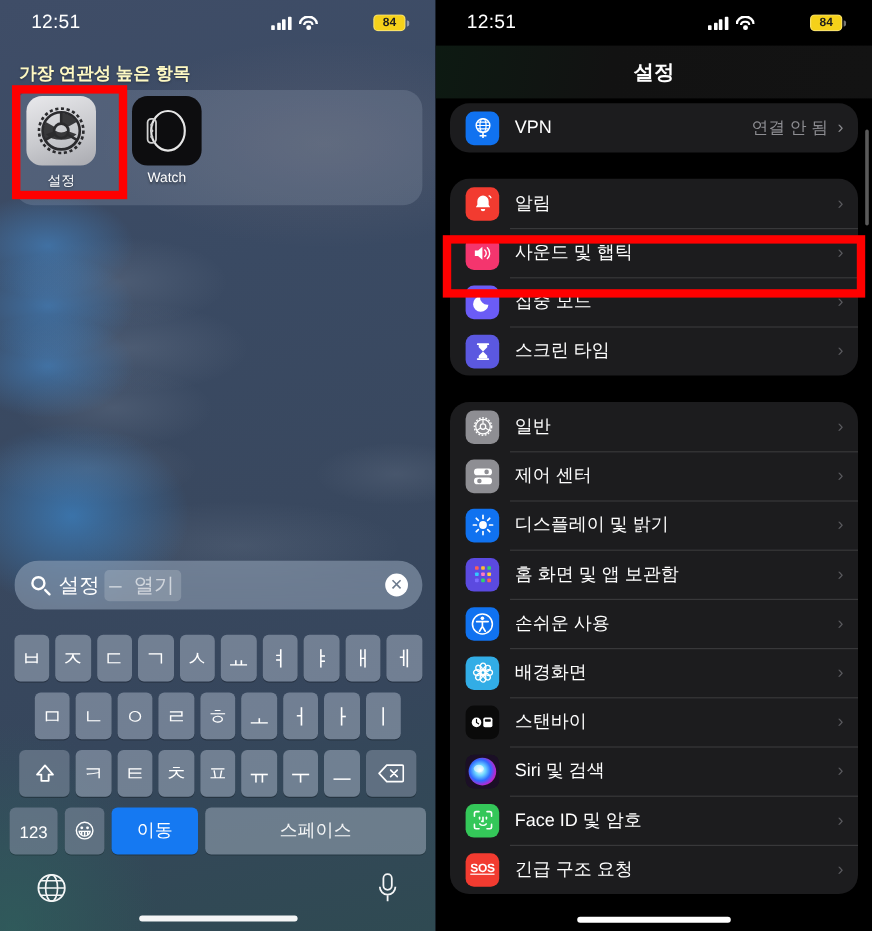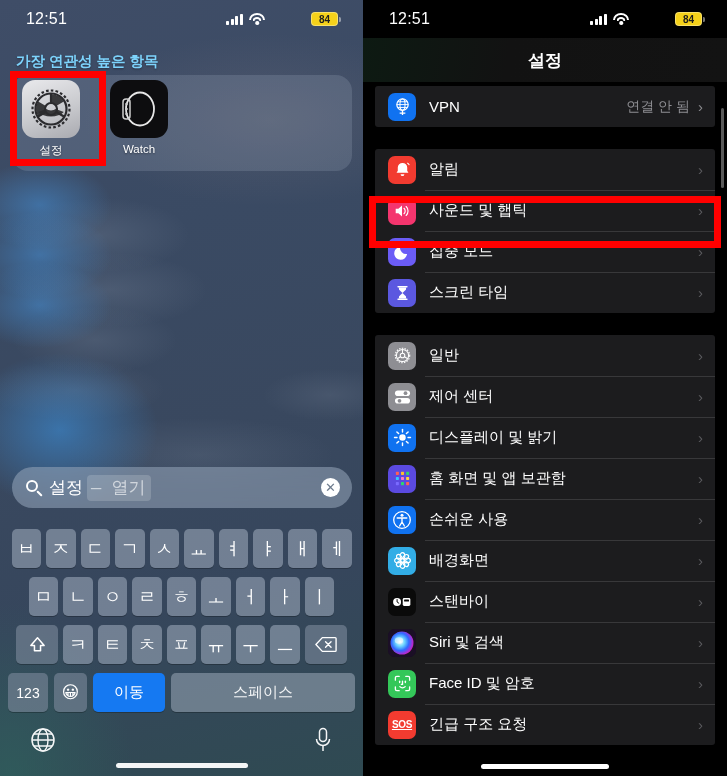--- a/index.html
+++ b/index.html
@@ -64,21 +64,21 @@
     width: 27px; height: 14px; border-radius: 4px;
     background: #f5d11a; color: #1d1d1d;
     font-size: 10px; font-weight: bold; line-height: 14px; text-align: center;
     border: 1px solid rgba(255,255,255,0.35);
   }
   .batt-tip { width: 2px; height: 5px; background: rgba(255,255,255,0.45); border-radius: 0 1.5px 1.5px 0; margin-left: 1px; }
 
   
   .tophits-label {
     position: absolute; top: 52px; left: 16px; z-index: 5;
-    color: #7dd3fc; font-size: 14.5px; font-weight: bold;
+    color: #fef9c3; font-size: 14.5px; font-weight: bold;
     text-shadow: 0 1px 2px rgba(0,0,0,0.35);
   }
   .tophits-card {
     position: absolute; top: 75px; left: 12px; width: 340px; height: 96px;
     background: rgba(200,210,230,0.16);
     border-radius: 16px; z-index: 4;
   }
   .app-row { position: absolute; top: 80px; left: 20px; display: flex; gap: 26px; z-index: 5; }
   .app-tile { width: 62px; text-align: center; }
   .app-ico { width: 58px; height: 58px; border-radius: 13px; margin: 0 auto; position: relative; overflow: hidden; }
@@ -155,21 +155,21 @@
   }
   .r-navbar {
     position:absolute; top:38px; left:0; right:0; height: 44px;
     display:flex; align-items:center; justify-content:center;
     background: linear-gradient(100deg, #0d1a12 0%, #121212 40%, #131313 100%);
     z-index: 5;
   }
   .r-navtitle { color:#fff; font-size: 17px; font-weight: bold; }
   .r-scroll { position:absolute; top:82px; left:0; right:0; bottom:0; }
   .group {
-    background: #1c1c1e; border-radius: 3px; margin: 16px 12px 22px 12px; overflow: hidden;
+    background: #1c1c1e; border-radius: 16px; margin: 16px 12px 22px 12px; overflow: hidden;
   }
   .group.g1 { margin-top: 4px; }
   .srow {
     display:flex; align-items:center; height: 41px; padding-left: 13px; padding-right: 12px;
     position: relative;
   }
   .srow + .srow::before {
     content:""; position:absolute; top:0; left: 50px; right: 0; height: 0.5px; background: #38383a;
   }
   .s-ico {

